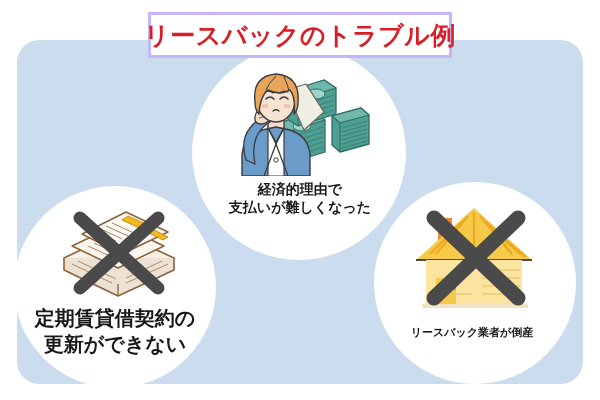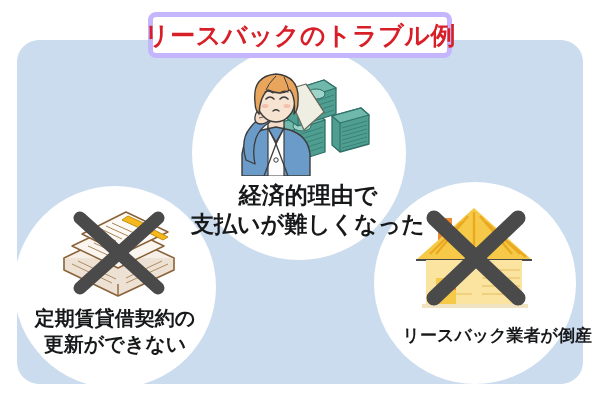--- a/index.html
+++ b/index.html
@@ -31,22 +31,22 @@
 
   
   #title-pill {
     position: absolute;
     left: 148px;
     top: 12px;
     width: 304px;
     height: 46px;
     box-sizing: border-box;
     background: #ffffff;
-    border: 5px solid #c4b5fd;
-    border-radius: 8px;
+    border: 3px solid #c4b5fd;
+    border-radius: 0;
     display: flex;
     align-items: center;
     justify-content: center;
   }
   #title-text {
     color: #d81f27;
     font-size: 25px;
     font-weight: bold;
     letter-spacing: 0.5px;
     line-height: 1;
@@ -65,23 +65,23 @@
 
   
   .caption {
     position: absolute;
     color: #17181a;
     font-weight: bold;
     text-align: center;
     line-height: 1.28;
     white-space: pre-line;
   }
-  #caption-top   { left: 188px; top: 181px; width: 240px; font-size: 23px; font-family: Liberation Serif, serif; }
+  #caption-top   { left: 180px; top: 181px; width: 240px; font-size: 14px; font-family: Liberation Serif, serif; }
   #caption-left  { left: 10px;  top: 306px; width: 210px; font-size: 20px; }
-  #caption-right { left: 352px; top: 325px; width: 240px; font-size: 17px; text-align: right; }
+  #caption-right { left: 352px; top: 325px; width: 240px; font-size: 11px; }
 
   
   .illus { position: absolute; }
   #illus-woman { left: 228px; top: 68px;  width: 148px; height: 108px; }
   #illus-docs  { left: 56px;  top: 196px; width: 126px; height: 104px; }
   #illus-house { left: 408px; top: 198px; width: 134px; height: 116px; }
 
   .illus svg { display: block; width: 100%; height: 100%; }
 </style>
 </head>

